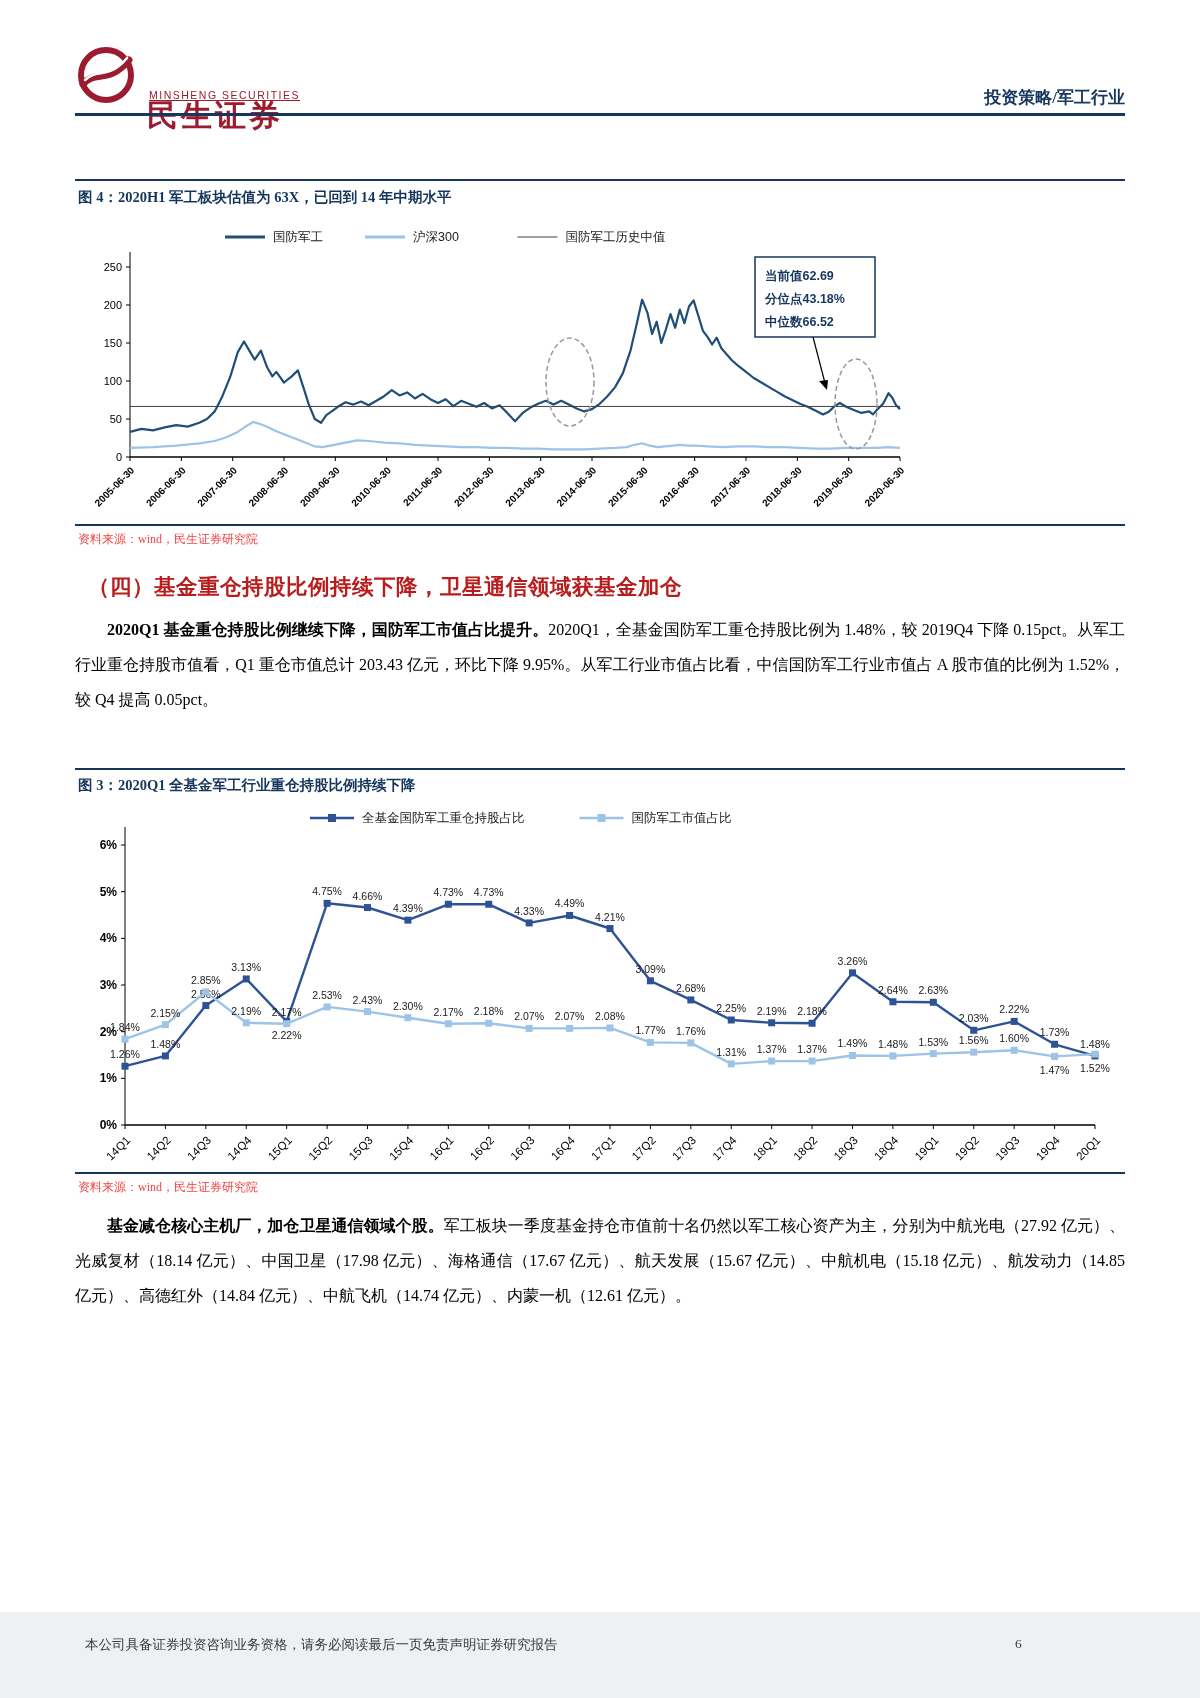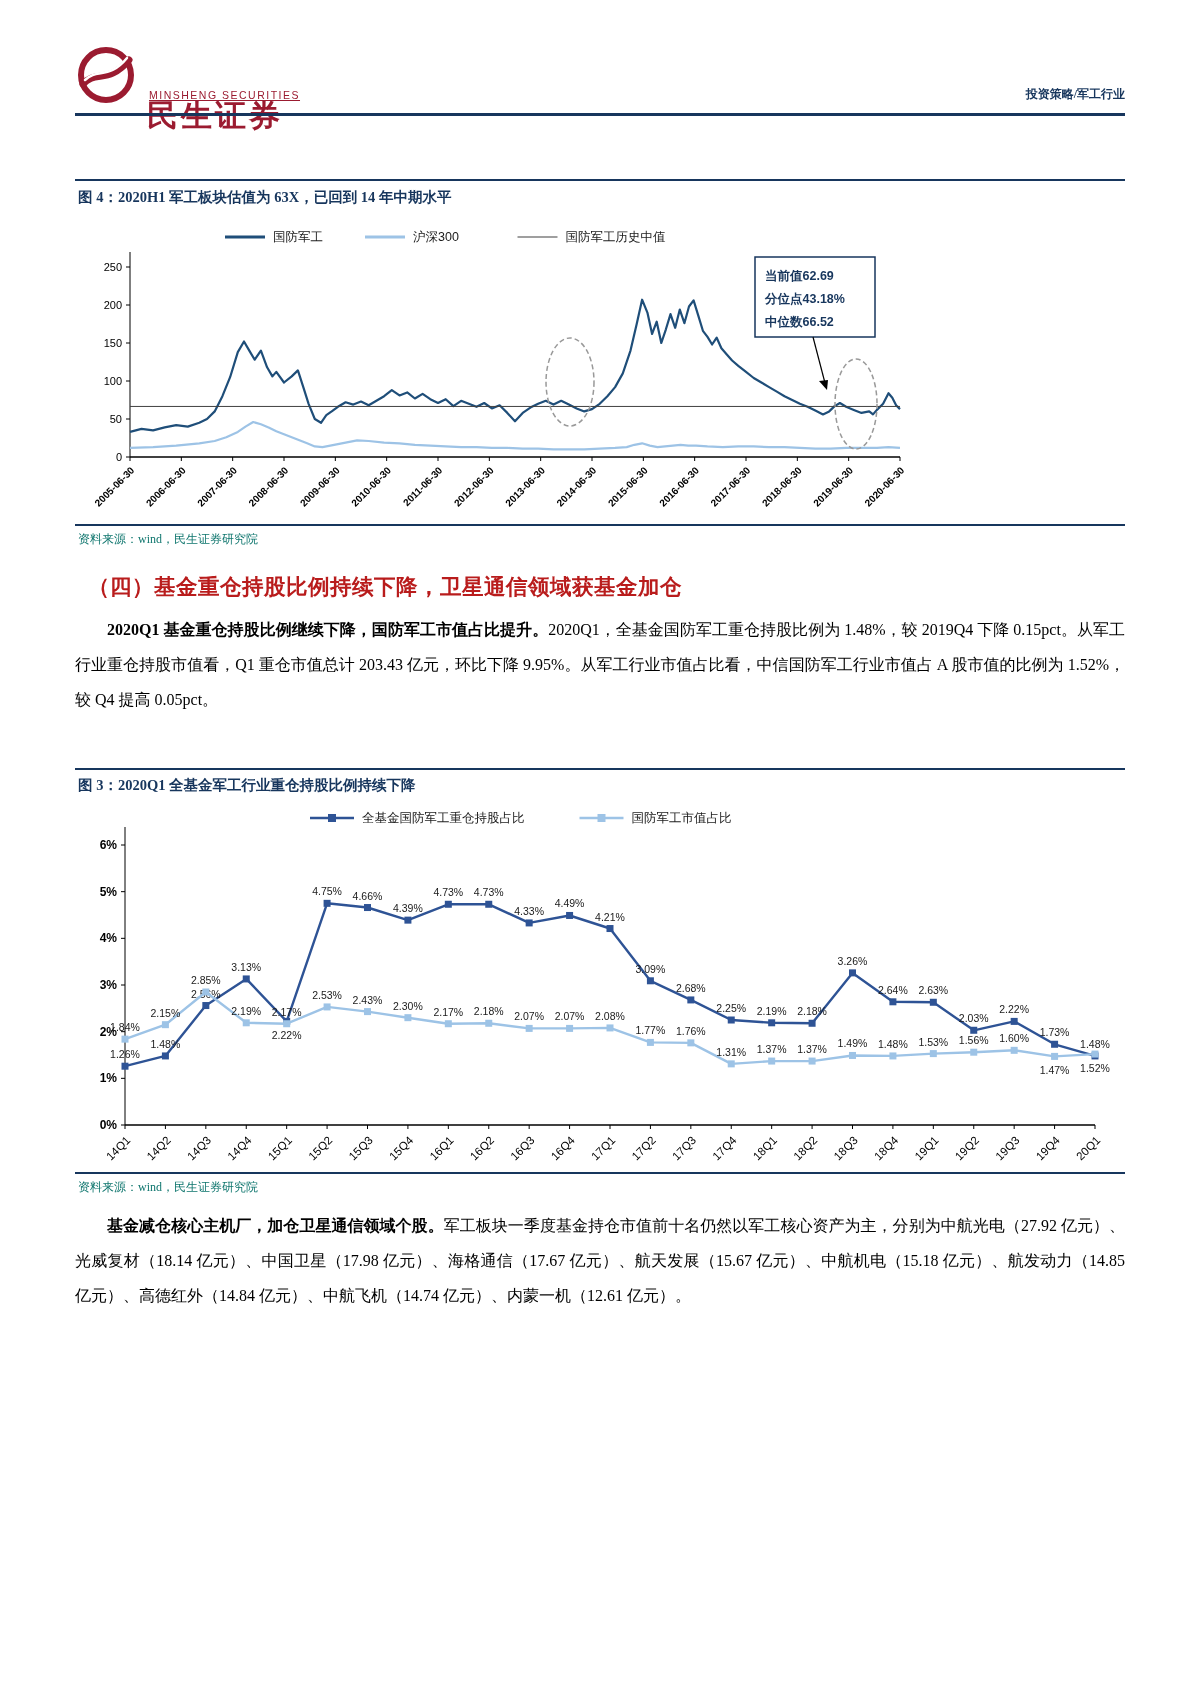--- a/index.html
+++ b/index.html
@@ -2,23 +2,23 @@
 <html><head>
 <meta charset="utf-8">
 <style>
   html,body{margin:0;padding:0;background:#ffffff;}
   .page{position:relative;width:1200px;height:1698px;background:#ffffff;overflow:hidden;
         font-family:"Liberation Serif",serif;color:#000;}
   .abs{position:absolute;}
   .navy-line{background:#17365d;}
   .logo-text{color:#9b1b30;font-weight:bold;font-size:31px;font-family:"Liberation Sans",sans-serif;letter-spacing:3px;margin-top:45px;}
   .logo-sub{color:#9b1b30;font-size:10.5px;font-family:"Liberation Sans",sans-serif;letter-spacing:1.5px;text-decoration:underline;}
-  .head-right{color:#17365d;font-weight:bold;font-size:12px;}
+  .head-right{color:#17365d;font-weight:bold;font-size:17px;}
   .fig-title{color:#17365d;font-weight:bold;font-size:14.5px;}
-  .source{color:#0f766e;font-size:12px;}
+  .source{color:#ef4444;font-size:12px;}
   .sec-head{color:#b91c1c;font-weight:bold;font-size:21.5px;letter-spacing:.5px;}
   .para{font-size:16px;line-height:35px;text-align:justify;text-indent:2em;margin:0;}
   .para b{font-weight:bold;}
   .footer-band{background:#eef0f4;}
   .footer-text{color:#3a3a3a;font-size:13.5px;}
   svg{font-family:"Liberation Sans",sans-serif;}
 </style>
 </head>
 <body>
 
@@ -286,14 +286,18 @@
       <text x="287" y="22" font-size="12.5" fill="#1a1a1a">全基金国防军工重仓持股占比</text>
       <line x1="504.5" y1="18" x2="548.5" y2="18" stroke="#9dc3e6" stroke-width="2.4"></line>
       <rect x="522.5" y="14" width="8" height="8" fill="#9dc3e6"></rect>
       <text x="556.5" y="22" font-size="12.5" fill="#1a1a1a">国防军工市值占比</text>
     </svg>
   <div class="abs navy-line" style="left:75px;top:1172px;width:1050px;height:2px;"></div>
   <div class="abs source" style="left:78px;top:1179px;">资料来源：wind，民生证券研究院</div>
 
   <p class="abs para" style="left:75px;top:1208px;width:1050px;"><b>基金减仓核心主机厂，加仓卫星通信领域个股。</b><span>军工板块一季度基金持仓市值前十名仍然以军工核心资产为主，分别为中航光电（27.92 亿元）、光威复材（18.14 亿元）、中国卫星（17.98 亿元）、海格通信（17.67 亿元）、航天发展（15.67 亿元）、中航机电（15.18 亿元）、航发动力（14.85 亿元）、高德红外（14.84 亿元）、中航飞机（14.74 亿元）、内蒙一机（12.61 亿元）。</span></p>
 
+  <div class="abs footer-band" style="left:0;top:1612px;width:1200px;height:86px;">
+    <div class="abs footer-text" style="left:85px;top:24px;">本公司具备证券投资咨询业务资格，请务必阅读最后一页免责声明证券研究报告</div>
+    <div class="abs footer-text" style="left:1015px;top:24px;">6</div>
+  </div>
 
 </div>
 
 </body></html>

